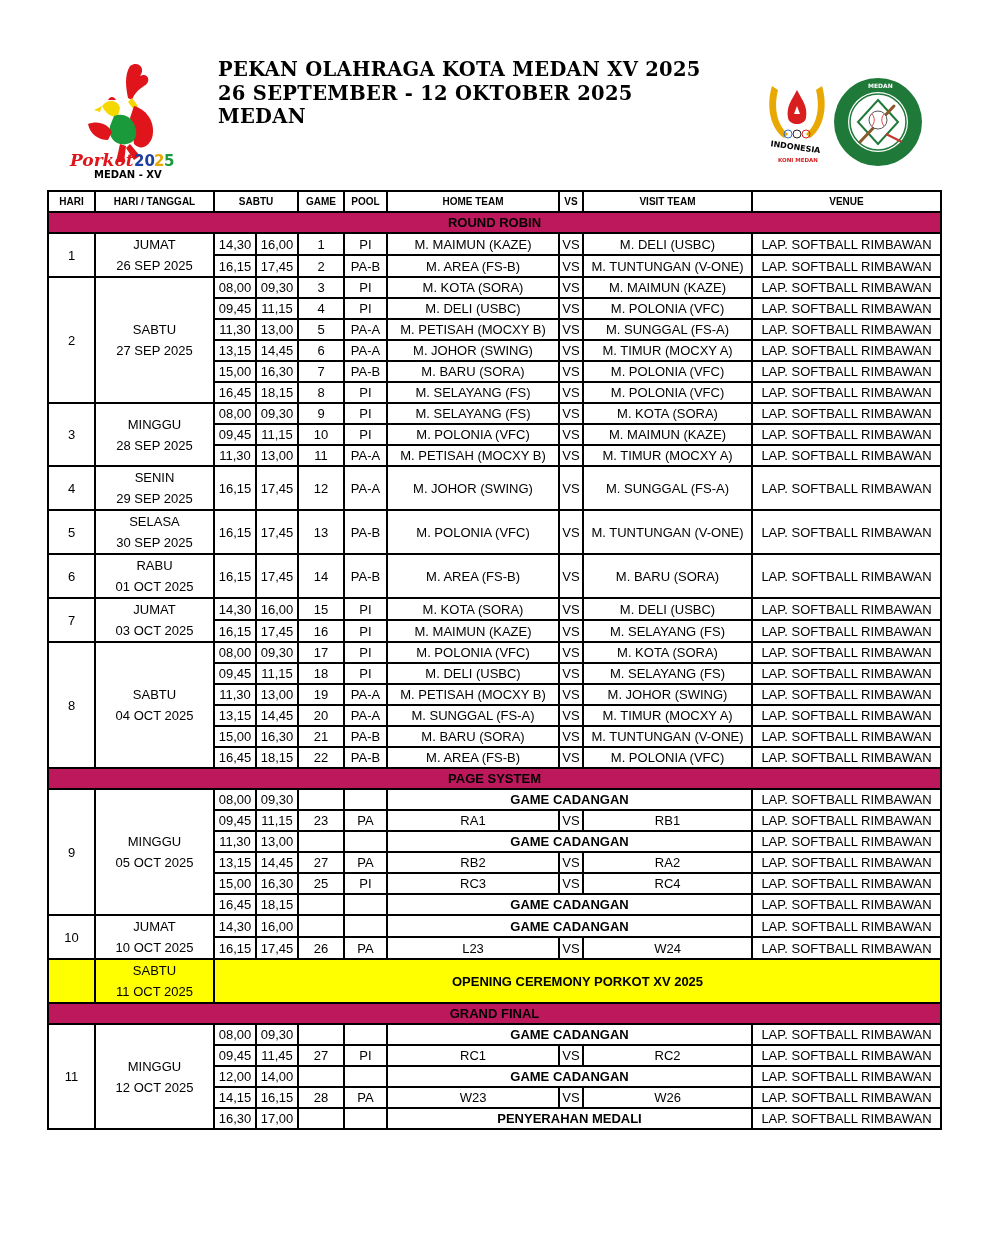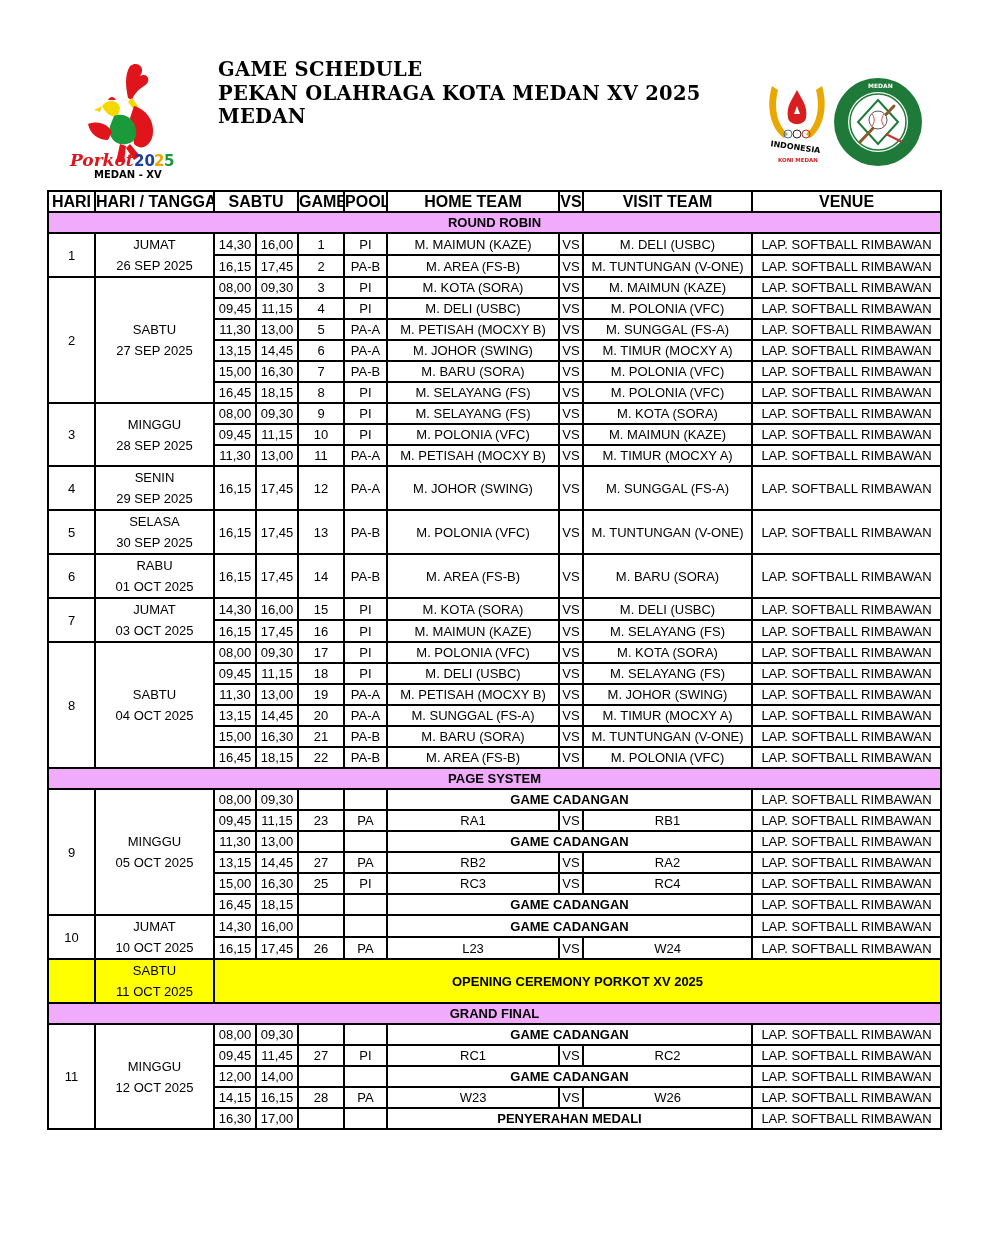--- a/index.html
+++ b/index.html
@@ -6,22 +6,22 @@
   body { width:982px; height:1245px; position:relative; overflow:hidden; font-family:"Liberation Sans", sans-serif; color:#000; }
   .header { position:absolute; left:0; top:0; width:982px; height:190px; }
   .logo-left { position:absolute; left:68px; top:58px; width:120px; height:125px; }
   .title-block { position:absolute; left:218px; top:58px; }
   .title-line { font-family:"DejaVu Serif", serif; font-weight:bold; font-size:19.5px; line-height:23.5px; letter-spacing:0.3px; white-space:nowrap; }
   .logo-koni { position:absolute; left:764px; top:76px; width:66px; height:92px; }
   .logo-perbasasi { position:absolute; left:832px; top:76px; width:92px; height:92px; }
 
   table.sched { position:absolute; left:47px; top:190px; border-collapse:collapse; table-layout:fixed; width:893px; font-family:"Liberation Sans", sans-serif; font-size:13px; }
   table.sched td, table.sched th { border:2px solid #000; padding:0; text-align:center; white-space:nowrap; overflow:hidden; height:19px; line-height:19px; }
-  table.sched th { font-weight:bold; font-size:16px; }
-  .band td { background:#f0abfc; font-weight:bold; height:18px; line-height:18px; }
+  table.sched th { font-weight:bold; font-size:10px; }
+  .band td { background:#be185d; font-weight:bold; height:18px; line-height:18px; }
   .yellow td { background:#ffff00; }
   .bold { font-weight:bold;margin-left:40px; }
   .tall td { height:44px; }
   .day-cell { line-height:21px !important; }
   .vs { font-size:13px; }
 </style>
 </head>
 <body>
 
 <div class="header">
@@ -38,22 +38,22 @@
     <path d="M52 86 L48 104 L56 104 L58 88 Z" fill="#e0141b"></path>
     <path d="M62 86 L72 98 L66 102 L58 90 Z" fill="#e0141b"></path>
     <text x="2" y="108" font-family="DejaVu Serif, serif" font-style="italic" font-weight="bold" font-size="17" fill="#e0141b">Porkot</text>
     <text x="66" y="108" font-family="DejaVu Sans, sans-serif" font-weight="bold" font-size="15" fill="#1d3f9e">20</text>
     <text x="86" y="108" font-family="DejaVu Sans, sans-serif" font-weight="bold" font-size="15" fill="#e8a800">2</text>
     <text x="96" y="108" font-family="DejaVu Sans, sans-serif" font-weight="bold" font-size="15" fill="#1a9a3a">5</text>
     <text x="26" y="120" font-family="DejaVu Sans, sans-serif" font-weight="bold" font-size="10" fill="#000">MEDAN - XV</text>
   </svg>
 
   <div class="title-block">
-    <div class="title-line">GAME SCHEDULE</div>
     <div class="title-line">PEKAN OLAHRAGA KOTA MEDAN XV 2025</div>
+    <div class="title-line">26 SEPTEMBER - 12 OKTOBER 2025</div>
     <div class="title-line">MEDAN</div>
   </div>
 
   <svg class="logo-koni" viewBox="0 0 66 92">
     <path d="M8 10 C2 30 6 52 20 62 L24 58 C12 48 10 30 14 14 Z" fill="#e8a800"></path>
     <path d="M58 10 C64 30 60 52 46 62 L42 58 C54 48 56 30 52 14 Z" fill="#e8a800"></path>
     <path d="M33 14 C28 24 22 30 24 42 C26 50 40 50 42 42 C44 30 38 24 33 14 Z" fill="#d81e1e"></path>
     <path d="M33 30 L36 38 L30 38 Z" fill="#fff"></path>
     <circle cx="24" cy="58" r="4" fill="none" stroke="#2a6fd0" stroke-width="1"></circle>
     <circle cx="33" cy="58" r="4" fill="none" stroke="#222" stroke-width="1"></circle>

